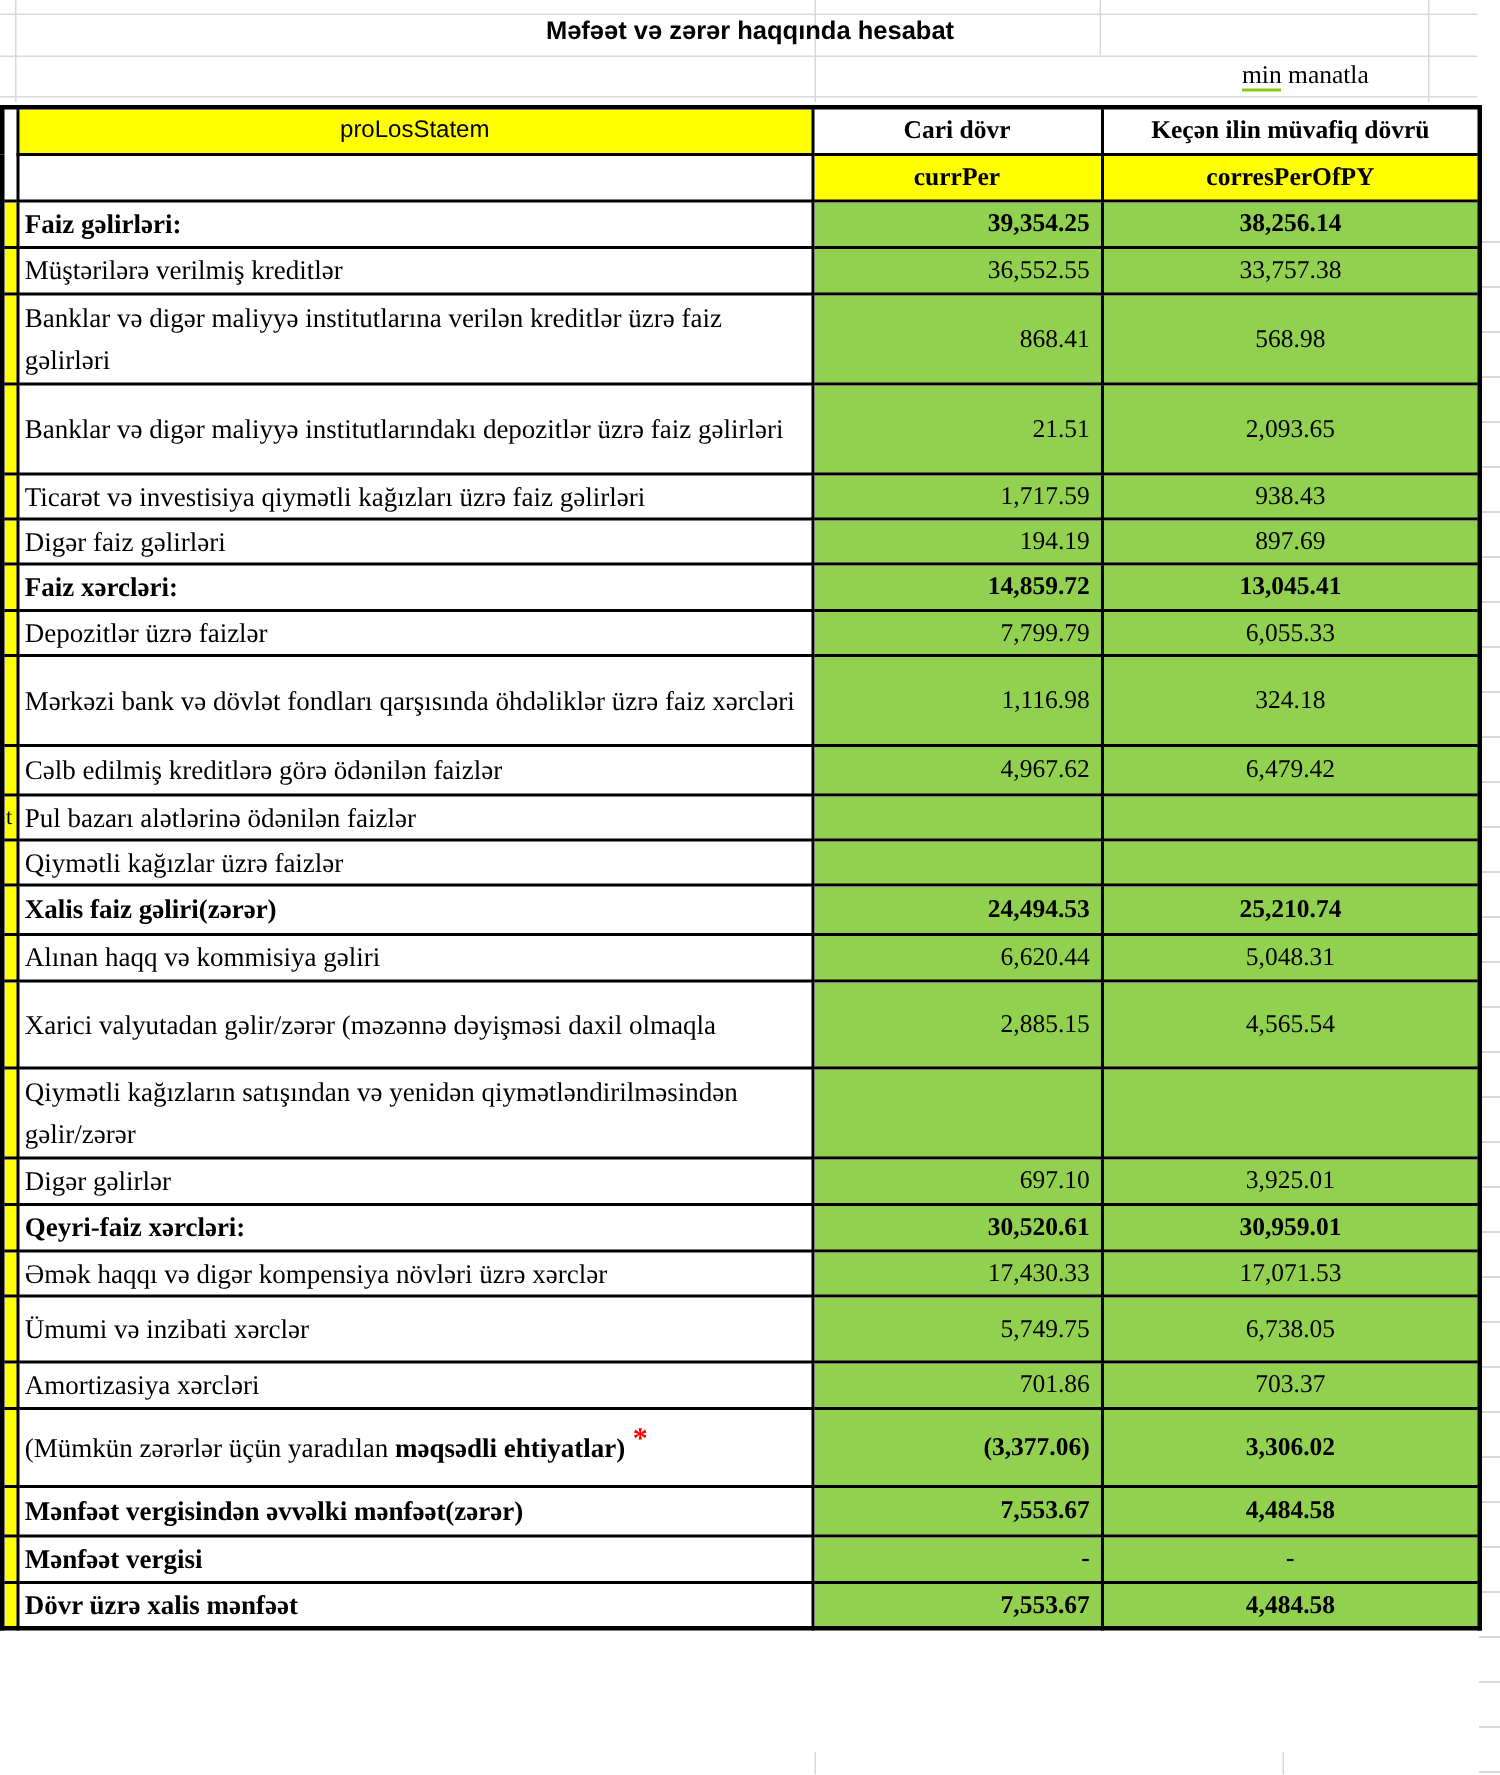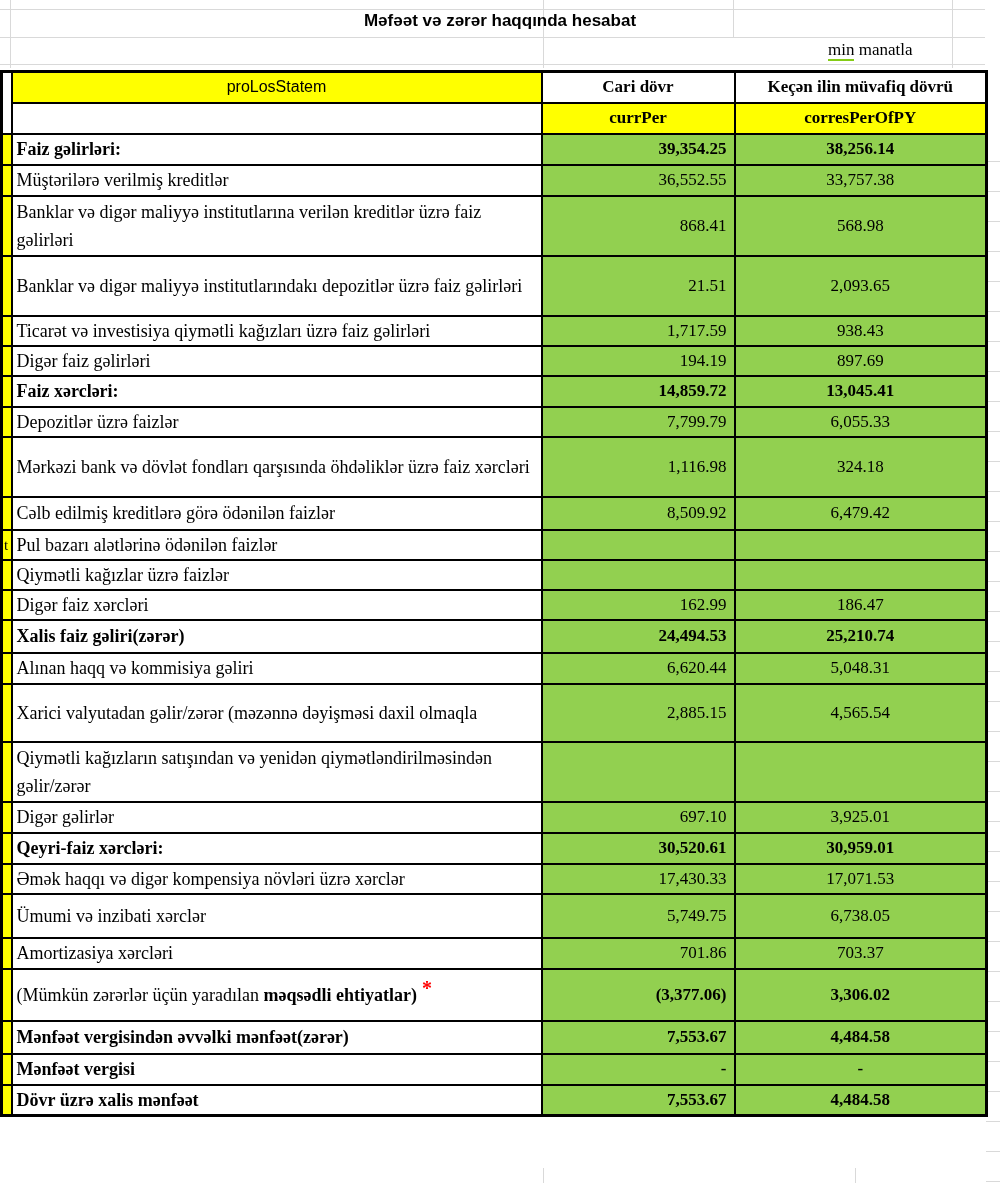--- a/index.html
+++ b/index.html
@@ -141,43 +141,37 @@
       </tr>
       <tr style="height: 60px;">
         <td class="sliver"></td>
         <td class="label">Mərkəzi bank və dövlət fondları qarşısında öhdəliklər üzrə faiz xərcləri</td>
         <td class="v1">1,116.98</td>
         <td class="v2">324.18</td>
       </tr>
       <tr style="height: 33px;">
         <td class="sliver"></td>
         <td class="label">Cəlb edilmiş kreditlərə görə ödənilən faizlər</td>
-        <td class="v1">8,509.92</td>
+        <td class="v1">4,967.62</td>
         <td class="v2">6,479.42</td>
       </tr>
       <tr style="height: 30px;">
         <td class="sliver">
           <span class="overflow-text">t</span>
         </td>
         <td class="label">Pul bazarı alətlərinə ödənilən faizlər</td>
         <td class="v1"></td>
         <td class="v2"></td>
       </tr>
       <tr style="height: 30px; margin-top: 43px;">
         <td class="sliver"></td>
         <td class="label">Qiymətli kağızlar üzrə faizlər</td>
         <td class="v1"></td>
         <td class="v2"></td>
       </tr>
-      <tr style="height: 30px;">
-        <td class="sliver"></td>
-        <td class="label">Digər faiz xərcləri</td>
-        <td class="v1">162.99</td>
-        <td class="v2">186.47</td>
-      </tr>
       <tr style="height: 33px;">
         <td class="sliver"></td>
         <td class="label b">Xalis faiz gəliri(zərər)</td>
         <td class="v1 b">24,494.53</td>
         <td class="v2 b">25,210.74</td>
       </tr>
       <tr style="height: 31px;">
         <td class="sliver"></td>
         <td class="label">Alınan haqq və kommisiya gəliri</td>
         <td class="v1">6,620.44</td>

